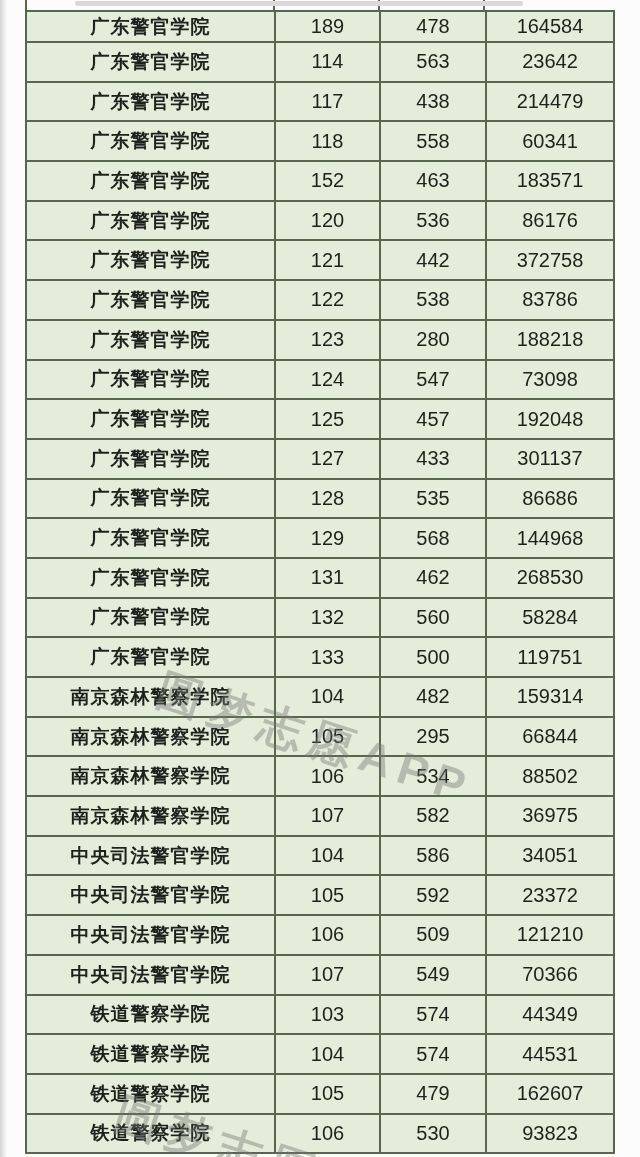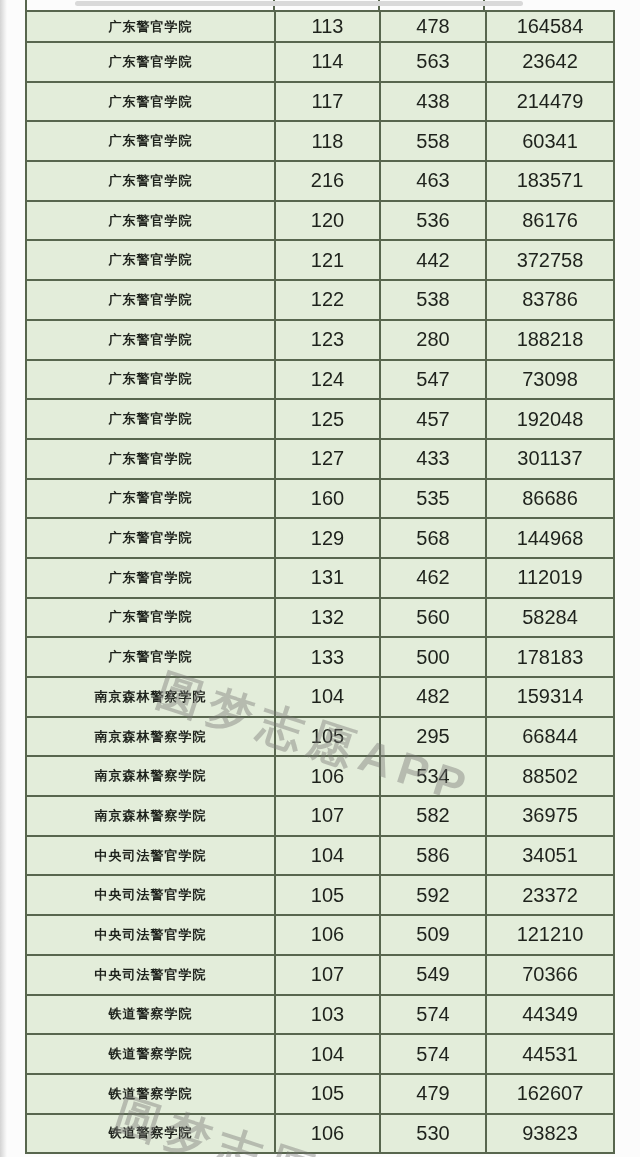--- a/index.html
+++ b/index.html
@@ -51,21 +51,21 @@
     border:2px solid var(--border-col);
     background:var(--cell-bg);
     text-align:center;
     vertical-align:middle;
     color:var(--text-col);
     overflow:hidden;
     white-space:nowrap;
   }
   table.score-table tr{height:39.7px;}
   table.score-table tr:first-child{height:31px;}
-  td.cell-name{font-size:13px;font-weight:700;letter-spacing:1px;}
+  td.cell-name{font-size:19px;font-weight:700;letter-spacing:1px;}
   td.cell-num{font-size:20px;font-weight:400;}
 
   .watermark{
     position:absolute;
     font-size:45px;font-weight:700;letter-spacing:8px;
     color:var(--watermark-col);
     transform:rotate(18deg);
     transform-origin:0 0;
     white-space:nowrap;
     z-index:5;
@@ -88,21 +88,21 @@
   <table class="score-table">
     <colgroup>
       <col style="width:249px">
       <col style="width:105px">
       <col style="width:106px">
       <col style="width:128px">
     </colgroup>
     <tbody>
         <tr>
           <td class="cell-name">广东警官学院</td>
-          <td class="cell-num">113</td>
+          <td class="cell-num">189</td>
           <td class="cell-num">478</td>
           <td class="cell-num">164584</td>
         </tr>
         <tr>
           <td class="cell-name">广东警官学院</td>
           <td class="cell-num">114</td>
           <td class="cell-num">563</td>
           <td class="cell-num">23642</td>
         </tr>
         <tr>
@@ -112,21 +112,21 @@
           <td class="cell-num">214479</td>
         </tr>
         <tr>
           <td class="cell-name">广东警官学院</td>
           <td class="cell-num">118</td>
           <td class="cell-num">558</td>
           <td class="cell-num">60341</td>
         </tr>
         <tr>
           <td class="cell-name">广东警官学院</td>
-          <td class="cell-num">216</td>
+          <td class="cell-num">152</td>
           <td class="cell-num">463</td>
           <td class="cell-num">183571</td>
         </tr>
         <tr>
           <td class="cell-name">广东警官学院</td>
           <td class="cell-num">120</td>
           <td class="cell-num">536</td>
           <td class="cell-num">86176</td>
         </tr>
         <tr>
@@ -160,47 +160,47 @@
           <td class="cell-num">192048</td>
         </tr>
         <tr>
           <td class="cell-name">广东警官学院</td>
           <td class="cell-num">127</td>
           <td class="cell-num">433</td>
           <td class="cell-num">301137</td>
         </tr>
         <tr>
           <td class="cell-name">广东警官学院</td>
-          <td class="cell-num">160</td>
+          <td class="cell-num">128</td>
           <td class="cell-num">535</td>
           <td class="cell-num">86686</td>
         </tr>
         <tr>
           <td class="cell-name">广东警官学院</td>
           <td class="cell-num">129</td>
           <td class="cell-num">568</td>
           <td class="cell-num">144968</td>
         </tr>
         <tr>
           <td class="cell-name">广东警官学院</td>
           <td class="cell-num">131</td>
           <td class="cell-num">462</td>
-          <td class="cell-num">112019</td>
+          <td class="cell-num">268530</td>
         </tr>
         <tr>
           <td class="cell-name">广东警官学院</td>
           <td class="cell-num">132</td>
           <td class="cell-num">560</td>
           <td class="cell-num">58284</td>
         </tr>
         <tr>
           <td class="cell-name">广东警官学院</td>
           <td class="cell-num">133</td>
           <td class="cell-num">500</td>
-          <td class="cell-num">178183</td>
+          <td class="cell-num">119751</td>
         </tr>
         <tr>
           <td class="cell-name">南京森林警察学院</td>
           <td class="cell-num">104</td>
           <td class="cell-num">482</td>
           <td class="cell-num">159314</td>
         </tr>
         <tr>
           <td class="cell-name">南京森林警察学院</td>
           <td class="cell-num">105</td>

